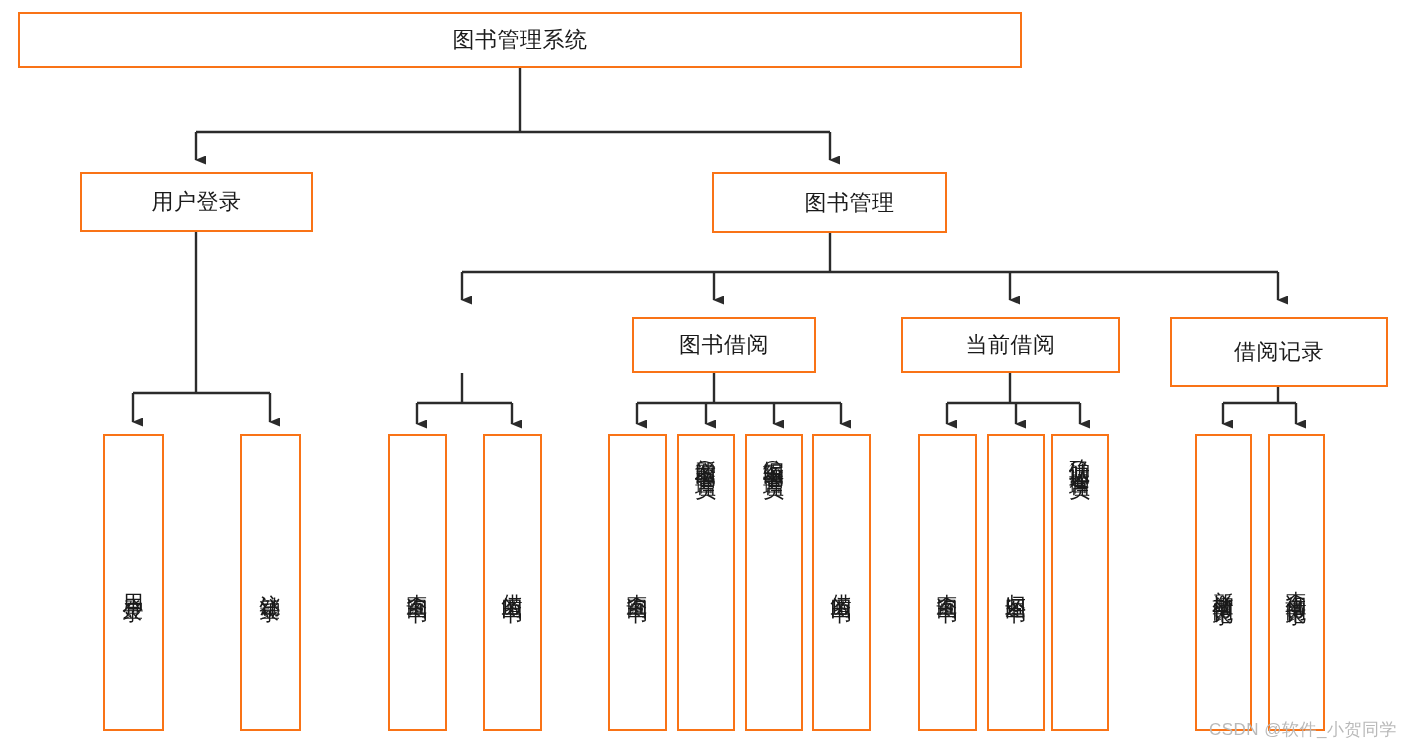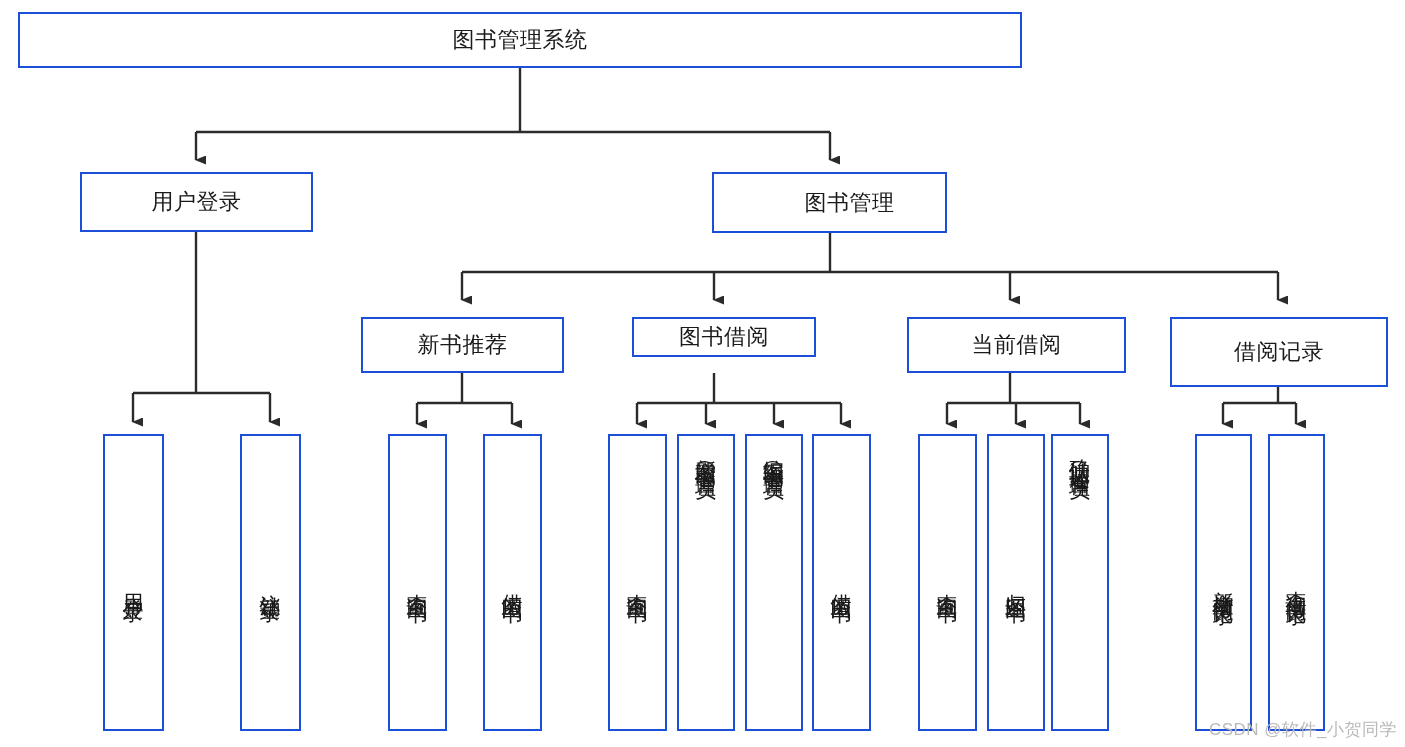--- a/index.html
+++ b/index.html
@@ -24,21 +24,21 @@
     left: 0;
     top: 0;
     width: 1405px;
     height: 747px;
     display: block;
   }
   .node-box {
     position: absolute;
     box-sizing: border-box;
     background: #ffffff;
-    border: 2px solid #1d4ed8;
+    border: 2px solid #f97316;
     display: flex;
     align-items: center;
     justify-content: center;
     text-align: center;
   }
   .node-label {
     color: #1a1a1a;
     font-size: 22px;
     line-height: 1.15;
     letter-spacing: 0.5px;
@@ -134,27 +134,24 @@
     <span class="node-label">图书管理系统</span>
   </div>
 
   <div class="node-box" style="left:80px; top:172px; width:233px; height:60px;">
     <span class="node-label">用户登录</span>
   </div>
   <div class="node-box" style="left:712px; top:172px; width:235px; height:61px;padding-left:40px;">
     <span class="node-label">图书管理</span>
   </div>
 
-  <div class="node-box" style="left:361px; top:317px; width:203px; height:56px;">
-    <span class="node-label">新书推荐</span>
-  </div>
-  <div class="node-box" style="left:632px; top:317px; width:184px; height:40px;">
+  <div class="node-box" style="left:632px; top:317px; width:184px; height:56px;">
     <span class="node-label">图书借阅</span>
   </div>
-  <div class="node-box" style="left:901px; top:317px; width:219px; height:56px;margin-left:6px;">
+  <div class="node-box" style="left:901px; top:317px; width:219px; height:56px;">
     <span class="node-label">当前借阅</span>
   </div>
   <div class="node-box" style="left:1170px; top:317px; width:218px; height:70px;">
     <span class="node-label">借阅记录</span>
   </div>
 
   <div class="node-box leaf-box center-text" style="left:103px; top:434px; width:61px; height:297px;">
     <span class="node-label">用户登录</span>
   </div>
   <div class="node-box leaf-box center-text" style="left:240px; top:434px; width:61px; height:297px;">

